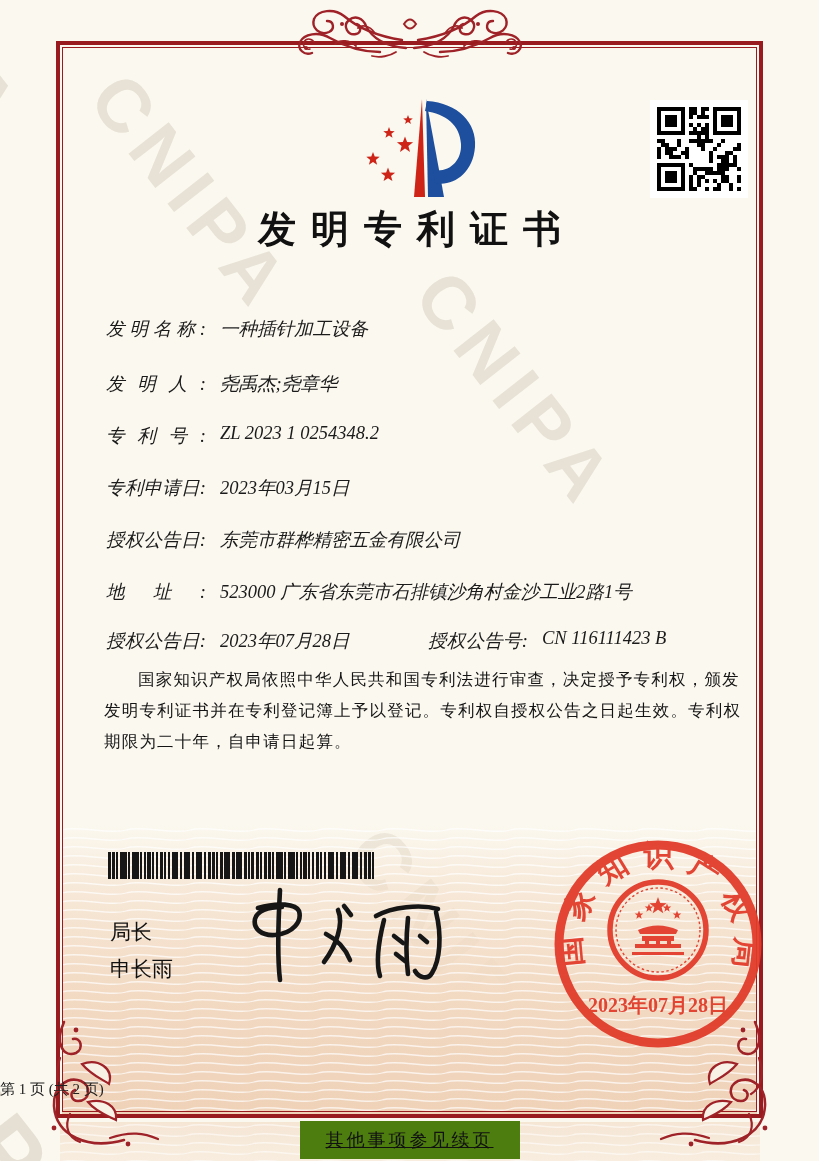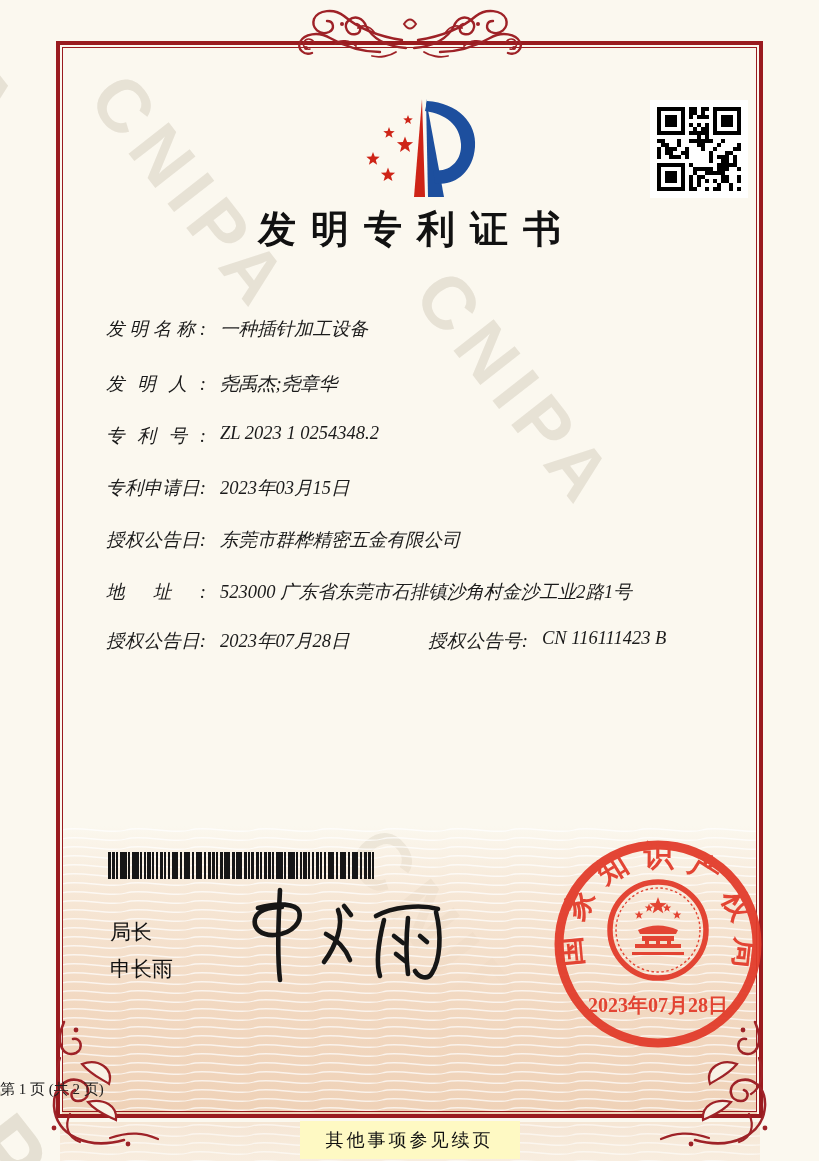--- a/index.html
+++ b/index.html
@@ -59,22 +59,22 @@
        repeating-linear-gradient(90deg,#161616 0 1px,transparent 1px 6px),
        repeating-linear-gradient(90deg,#161616 0 3px,transparent 3px 13px);}
 
   .officer-title{position:absolute;left:110px;top:918px;font-size:21px;color:#111;text-align:right;}
   .officer-name{position:absolute;left:110px;top:955px;font-size:21px;color:#111;}
   .signature{position:absolute;left:238px;top:876px;}
 
   .seal{position:absolute;left:548px;top:834px;opacity:.94;}
 
   .page-info{position:absolute;left:0;top:1080px;width:100%;text-align:left;font-size:15px;color:#222;z-index:5;}
-  .note-box{position:absolute;left:50%;top:1121px;transform:translateX(-50%);background:#fef9c3;
-     padding:7px 26px;font-size:18px;letter-spacing:3px;color:#111;z-index:6;white-space:nowrap;}
+  .note-box{position:absolute;left:50%;top:1121px;transform:translateX(-50%);background:#4d7c0f;
+     padding:7px 26px;font-size:18px;letter-spacing:3px;color:#111;z-index:6;white-space:nowrap;text-decoration:underline;}
 </style>
 </head>
 <body>
 
 <div class="page">
 
   <div class="wm wm-a">CNIPA</div>
   <div class="wm wm-b">CNIPA</div>
   <div class="wm wm-c">CNIPA</div>
 
@@ -353,20 +353,21 @@
       </div>
       <div class="f-row" style="top:312px">
         <span class="f-label">授权公告日:</span>
         <span class="f-value">2023年07月28日</span>
         <span class="g-label2">授权公告号:</span>
         <span class="g-value2">CN 116111423 B</span>
       </div>
     </div>
 
     <div class="paragraphs">
+      <p>国家知识产权局依照中华人民共和国专利法进行审查，决定授予专利权，颁发发明专利证书并在专利登记簿上予以登记。专利权自授权公告之日起生效。专利权期限为二十年，自申请日起算。</p>
     </div>
 
     <div class="barcode"></div>
 
     <div class="officer-title">局长</div>
     <div class="officer-name">申长雨</div>
 
     <svg class="signature" width="215" height="108" viewBox="0 0 215 108">
       <g fill="none" stroke="#161616" stroke-width="4.6" stroke-linecap="round" stroke-linejoin="round">
         <path d="M42,14 C40,50 40,88 42,104"></path>

